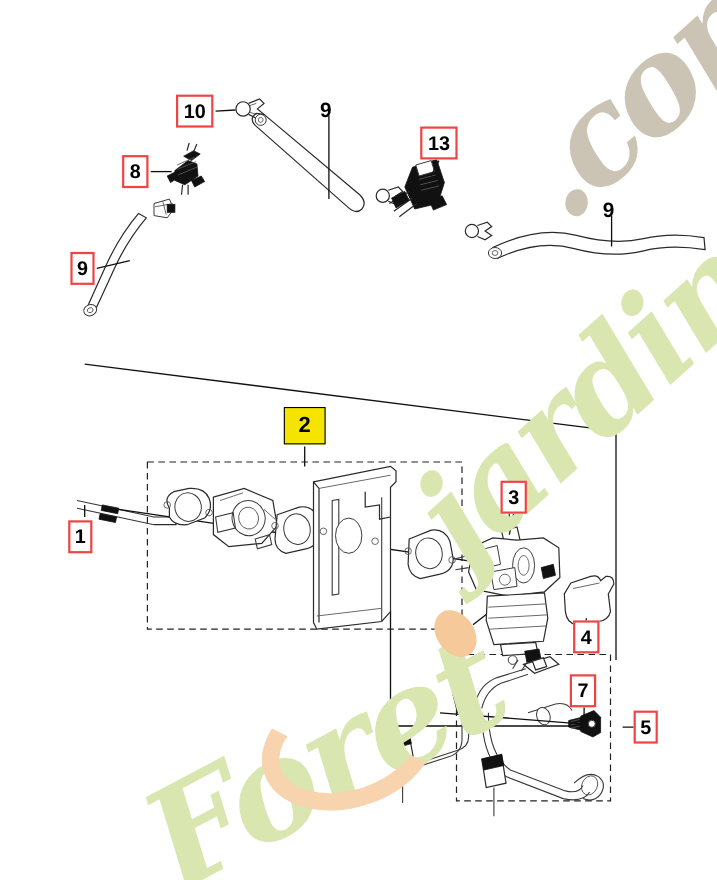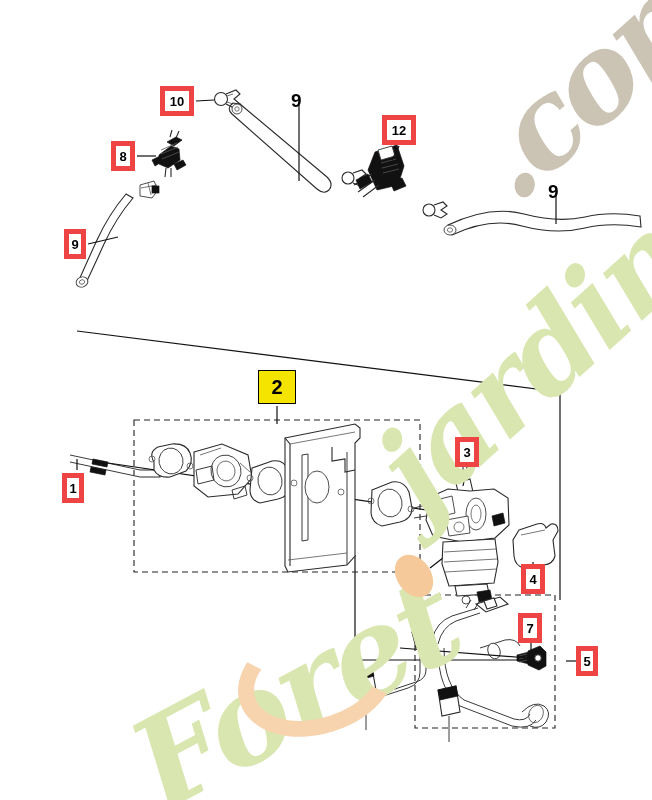--- a/index.html
+++ b/index.html
@@ -22,25 +22,25 @@
     height: 800px;
   }
   .label-box {
     position: absolute;
     box-sizing: border-box;
     display: flex;
     align-items: center;
     justify-content: center;
     font-family: "Liberation Sans", sans-serif;
     font-weight: bold;
-    font-size: 13px;
+    font-size: 18px;
     line-height: 1;
     color: #000000;
     background: #ffffff;
-    border: 5px solid #ef4444;
+    border: 2px solid #ef4444;
     z-index: 12;
     user-select: none;
   }
   .label-box.highlight {
     background: #f5e400;
     border: 1px solid #000000;
     font-size: 20px;
   }
   .label-plain {
     position: absolute;
@@ -289,16 +289,16 @@
       <div class="label-box highlight" style="left: 258px; top: 370px; width: 38px; height: 34px;">2</div>
       <div class="label-box" style="left: 455px; top: 437px; width: 24px; height: 30px;">3</div>
       <div class="label-box" style="left: 521px; top: 564px; width: 24px; height: 30px;">4</div>
       <div class="label-box" style="left: 576px; top: 646px; width: 22px; height: 30px;">5</div>
       <div class="label-box" style="left: 518px; top: 613px; width: 24px; height: 30px;">7</div>
       <div class="label-box" style="left: 111px; top: 141px; width: 24px; height: 30px;">8</div>
       <div class="label-box" style="left: 64px; top: 229px; width: 22px; height: 30px;">9</div>
       <div class="label-plain" style="left: 291px; top: 90px; width: 16px; height: 24px;">9</div>
       <div class="label-plain" style="left: 548px; top: 181px; width: 16px; height: 24px;">9</div>
       <div class="label-box" style="left: 160px; top: 86px; width: 34px; height: 30px;">10</div>
-      <div class="label-box" style="left: 382px; top: 115px; width: 34px; height: 30px;">12</div>
+      <div class="label-box" style="left: 382px; top: 115px; width: 34px; height: 30px;">13</div>
     </div>
 
 </div>
 
 </body></html>

